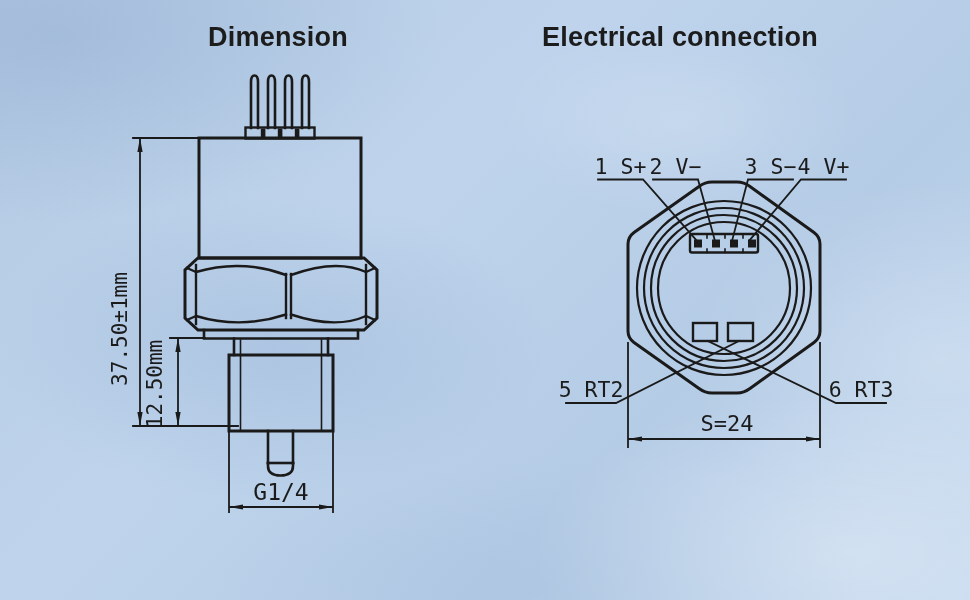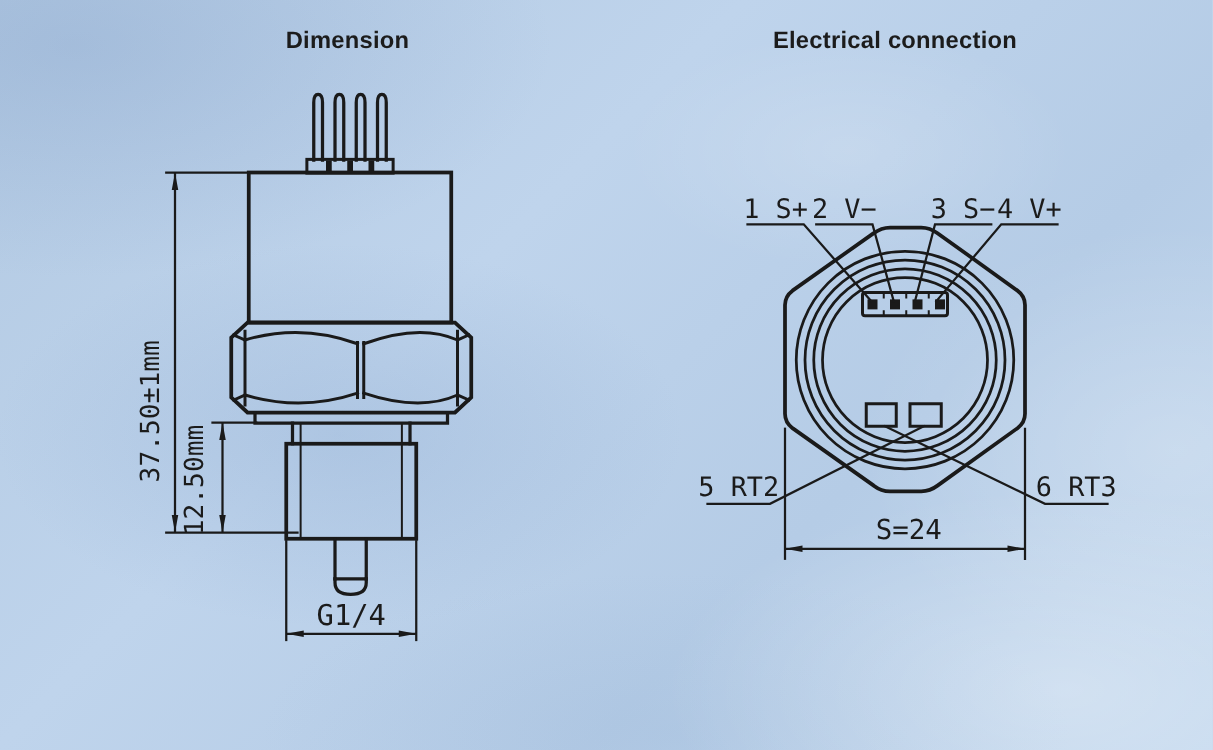--- a/index.html
+++ b/index.html
@@ -14,25 +14,25 @@
       radial-gradient(ellipse 520px 260px at 88% 92%, rgba(255,255,255,.30), rgba(255,255,255,0) 62%),
       radial-gradient(ellipse 420px 300px at 97% 60%, rgba(255,255,255,.22), rgba(255,255,255,0) 60%),
       radial-gradient(ellipse 300px 160px at 70% 20%, rgba(255,255,255,.16), rgba(255,255,255,0) 60%),
       radial-gradient(ellipse 620px 300px at 6% 6%, rgba(122,152,196,.28), rgba(122,152,196,0) 62%),
       radial-gradient(ellipse 430px 240px at 28% 58%, rgba(132,163,203,.30), rgba(132,163,203,0) 64%),
       radial-gradient(ellipse 500px 200px at 55% 98%, rgba(145,175,210,.22), rgba(145,175,210,0) 65%),
       linear-gradient(135deg,#b2c9e2 0%, #bfd4ec 38%, #b5cce6 68%, #c3d8ee 100%);
   }
   .title{
     position:absolute;top:22px;transform:translateX(-50%);
-    font-size:19px;font-weight:bold;color:#1c1c1c;letter-spacing:.2px;
+    font-size:27px;font-weight:bold;color:#1c1c1c;letter-spacing:.2px;
     white-space:nowrap;
   }
   .title-left{left:278px;}
-  .title-right{left:716px;}
+  .title-right{left:680px;}
   svg text{
     font-family:"DejaVu Sans Mono", monospace;
     fill:#1b1b1b;
   }
   .drawing{position:absolute;left:0;top:0;}
 </style>
 </head>
 <body>
 
 <div class="stage">

